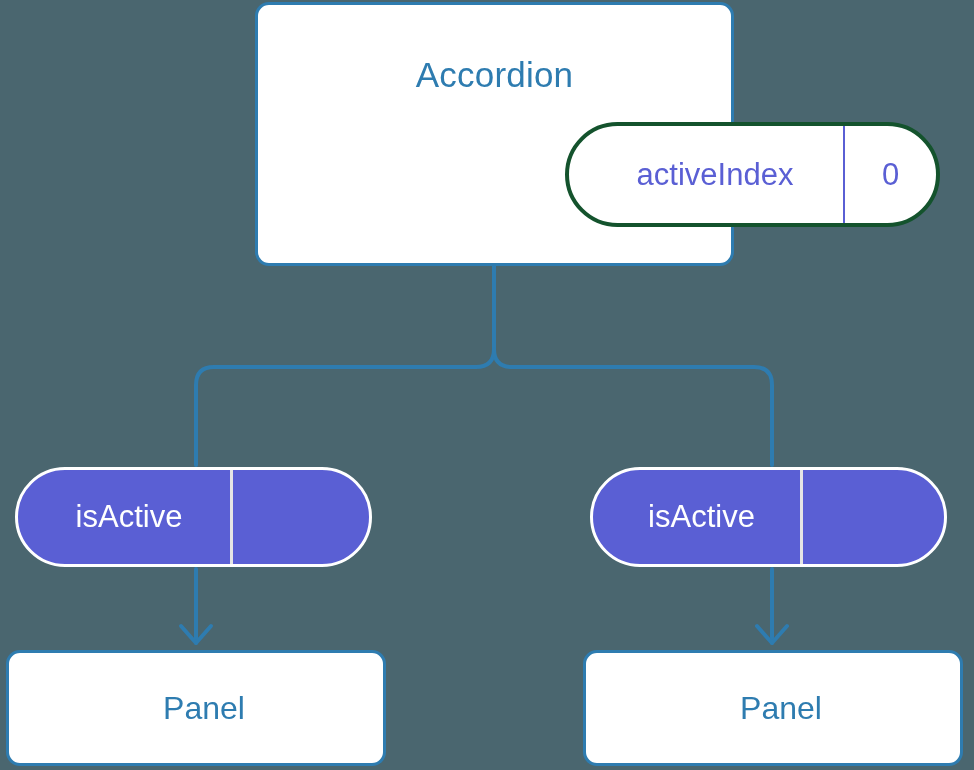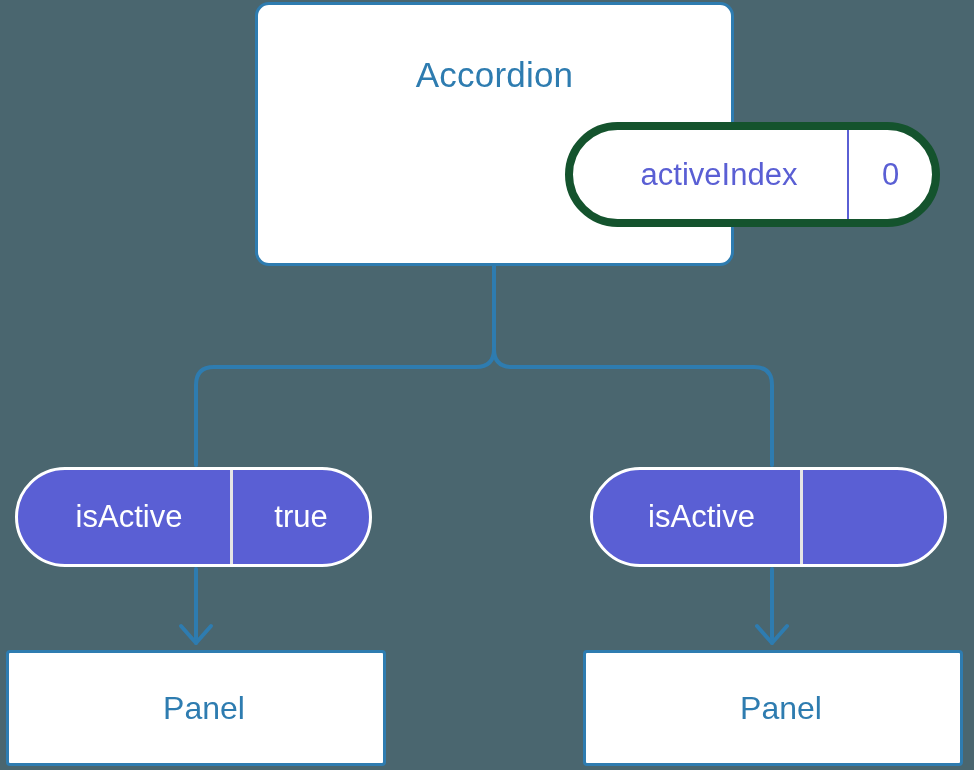--- a/index.html
+++ b/index.html
@@ -52,21 +52,21 @@
   }
   #accordion-card .card-title {
     top: 50px;
   }
 
   
   .panel-card {
     position: absolute;
     background: #ffffff;
     border: 3px solid #2e7cb0;
-    border-radius: 4px;
+    border-radius: 14px;
     box-sizing: border-box;
     display: flex;
     align-items: center;
     justify-content: center;
     padding-left: 16px;
   }
   #panel-card-left {
     left: 6px;
     top: 650px;
     width: 380px;
@@ -96,21 +96,21 @@
   .pill .pill-val {
     display: flex;
     align-items: center;
     justify-content: center;
     box-sizing: border-box;
     white-space: nowrap;
   }
 
   
   .pill.outlined {
-    border: 8px solid #14532d;
+    border: 4px solid #14532d;
     background: #ffffff;
   }
   .pill.outlined .pill-key {
     color: #5a5fd4;
     border-right: 2px solid #5a5fd4;
   }
   .pill.outlined .pill-val {
     color: #5a5fd4;
   }
 
@@ -180,21 +180,20 @@
   <div class="component-card" id="accordion-card">
     <div class="card-title">Accordion</div>
     <div class="pill outlined" id="accordion-state-pill">
       <span class="pill-key">activeIndex</span>
       <span class="pill-val">0</span>
     </div>
   </div>
 
   <div class="pill filled" id="pill-left">
     <span class="pill-key">isActive</span>
-    <span class="pill-val">true</span>
   </div>
 
   <div class="pill filled" id="pill-right">
     <span class="pill-key">isActive</span>
   </div>
 
   <div class="panel-card" id="panel-card-left">
     <span class="panel-label">Panel</span>
   </div>
 

